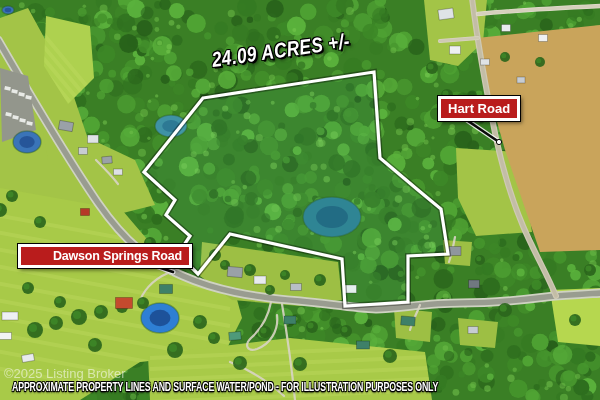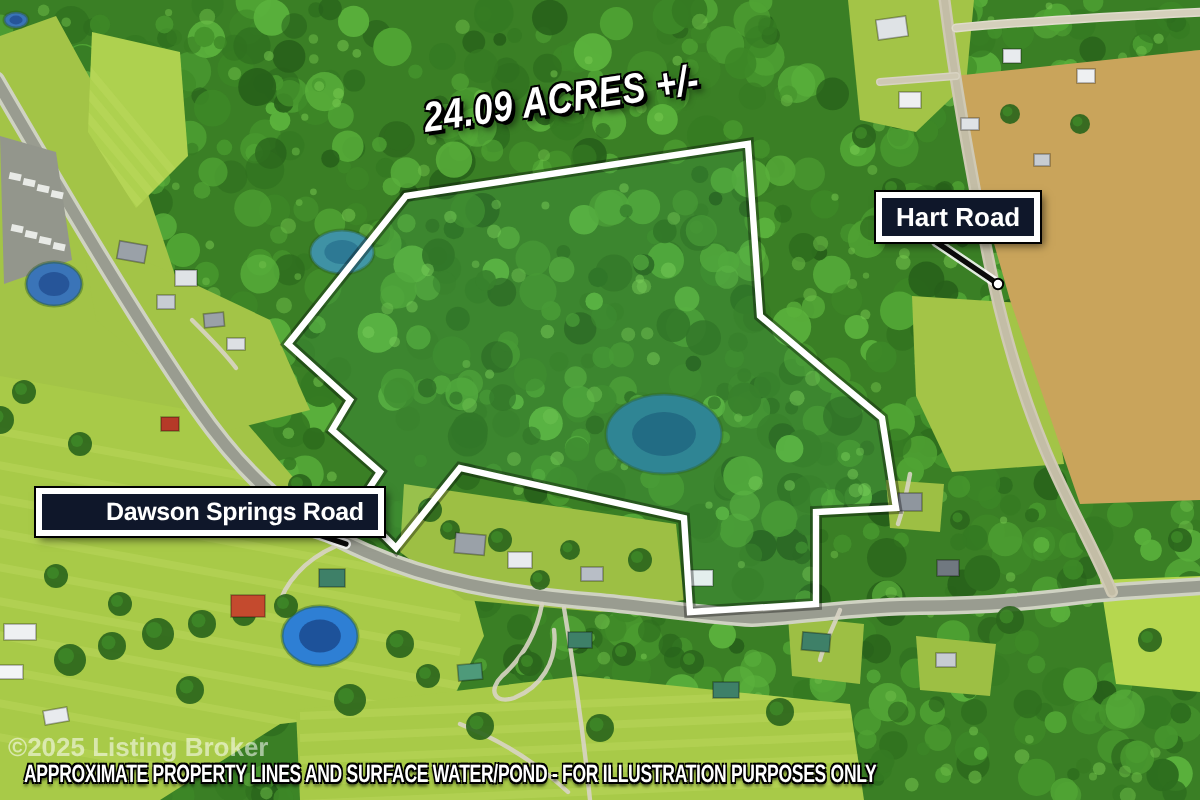--- a/index.html
+++ b/index.html
@@ -10,28 +10,28 @@
   .stage svg{position:absolute;left:0;top:0;}
   .acreage{
     position:absolute;left:212px;top:48px;
     color:#fff;font-size:21px;font-weight:700;font-style:italic;letter-spacing:.5px;
     white-space:nowrap;
     transform:rotate(-8deg) scaleX(.82);transform-origin:left center;
     text-shadow:-1px -1px 0 #000,1px -1px 0 #000,-1px 1px 0 #000,1px 1px 0 #000,2px 2px 0 #000,3px 3px 4px rgba(0,0,0,.65);
   }
   .roadbox{
     position:absolute;display:inline-block;
-    background:#0f172a;color:#fff;font-weight:700;white-space:nowrap;
+    background:#b91c1c;color:#fff;font-weight:700;white-space:nowrap;
     border:3px solid #fff;padding:2px 7px;
     box-shadow:0 0 0 1px #000,2px 2px 4px rgba(0,0,0,.55);
   }
   .hart{left:438px;top:96px;font-size:13px;}
   .dawson{left:18px;top:244px;font-size:12.5px;letter-spacing:-.2px;padding-left:32px;}
   .watermark{
-    position:absolute;left:4px;top:366px;font-size:13px;font-weight:700;
+    position:absolute;left:4px;top:366px;font-size:13px;font-weight:400;
     color:rgba(255,255,255,.55);white-space:nowrap;
   }
   .disclaimer{
     position:absolute;left:12px;top:380px;font-size:12.5px;font-weight:700;
     letter-spacing:-.2px;color:#fff;white-space:nowrap;
     transform:scaleX(.7);transform-origin:left top;
     text-shadow:-1px -1px 0 #000,1px -1px 0 #000,-1px 1px 0 #000,1px 1px 0 #000,0 2px 2px rgba(0,0,0,.75);
   }
 </style>
 </head>

